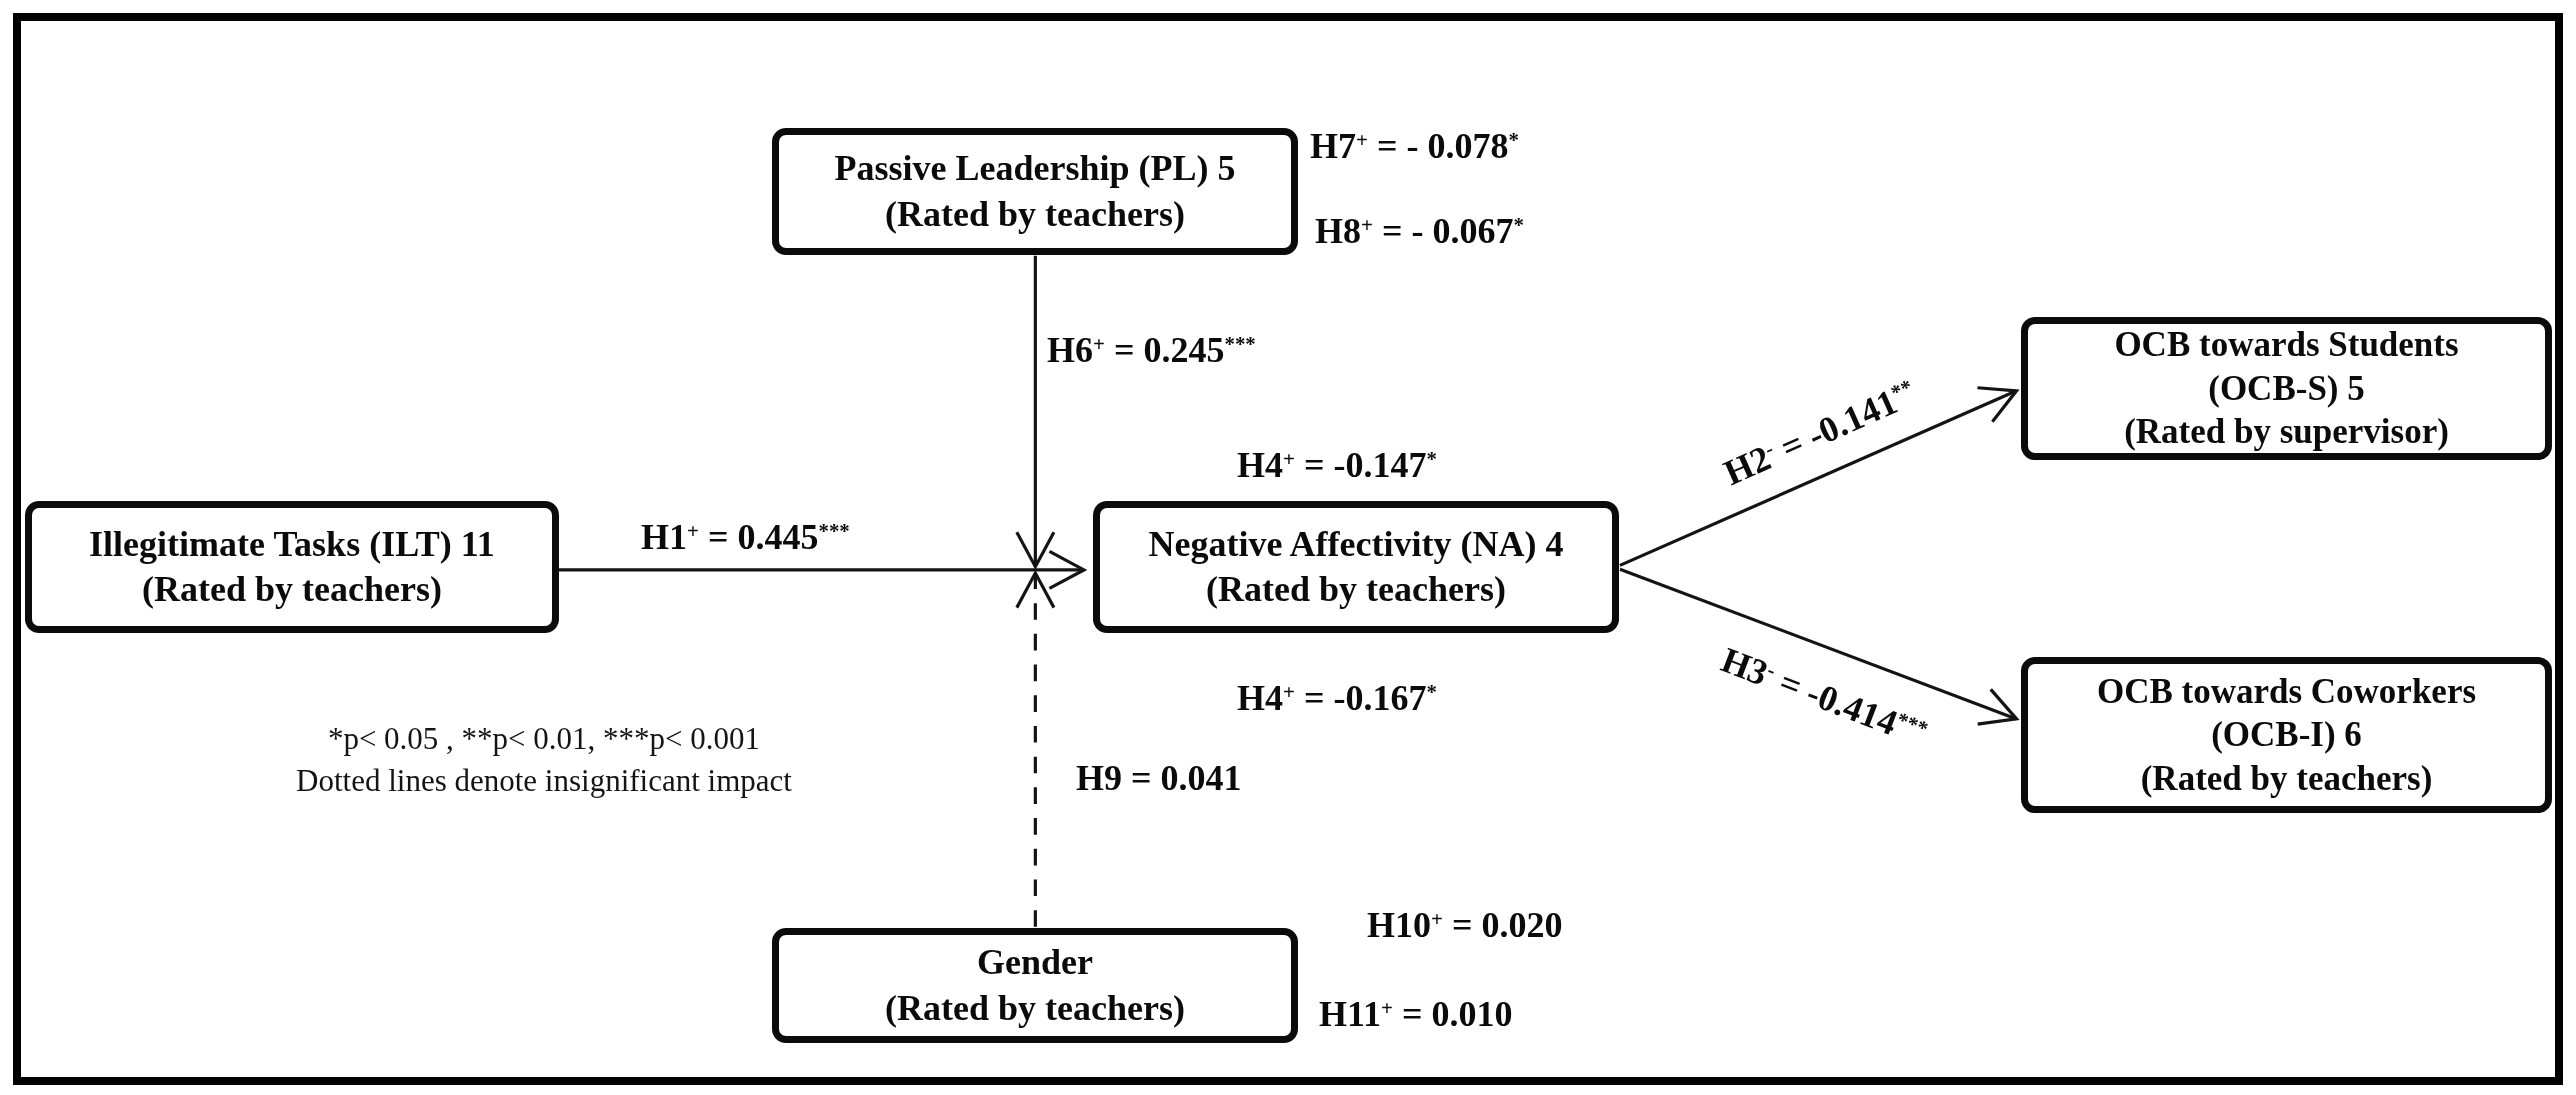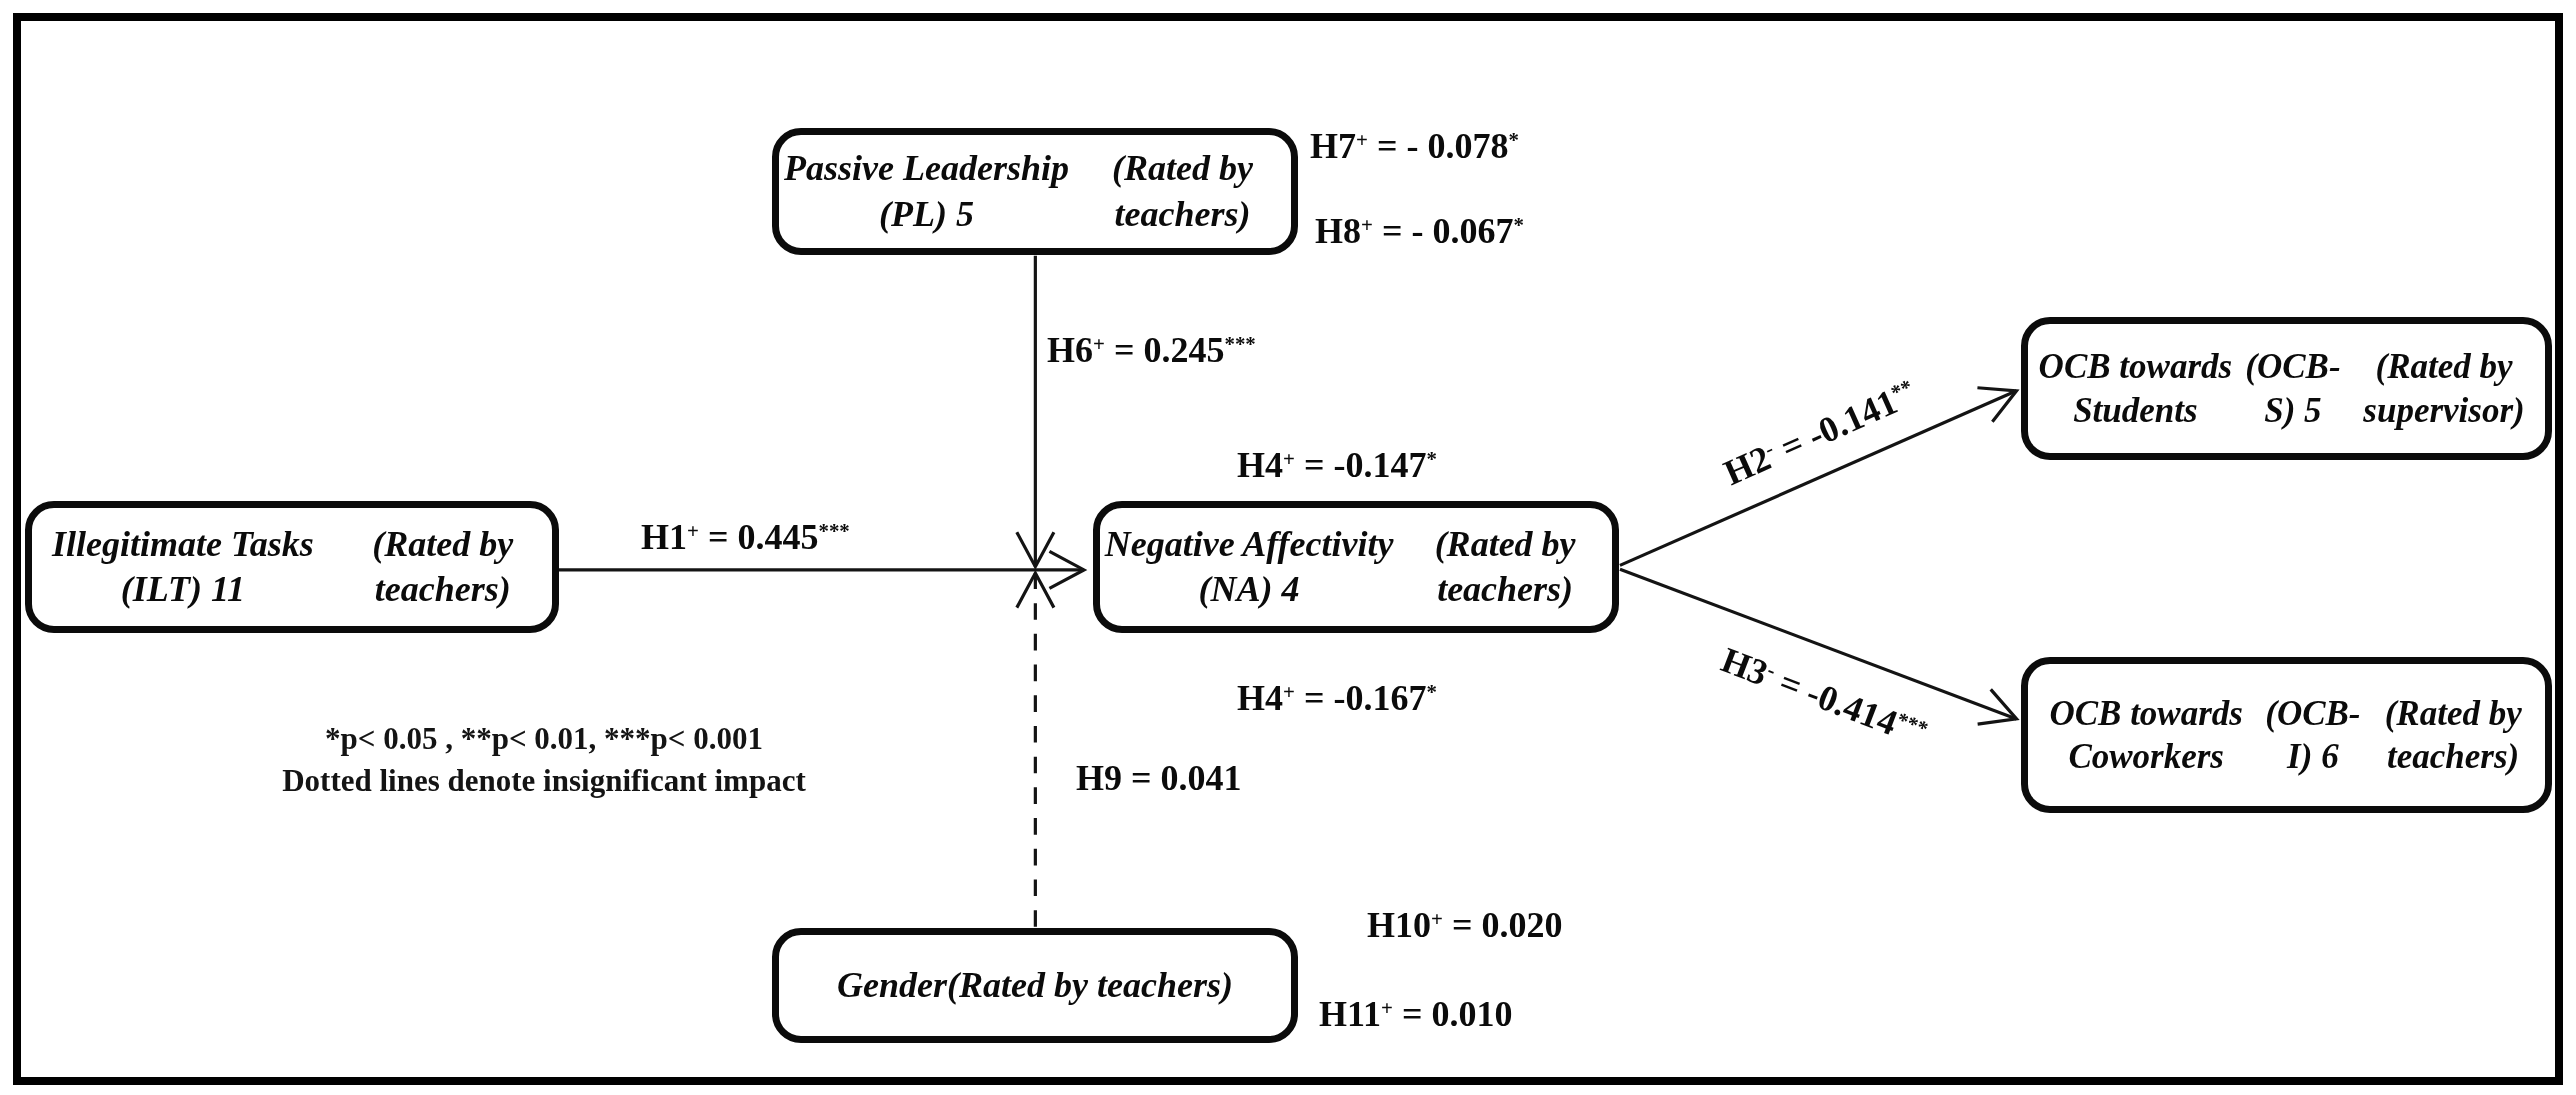--- a/index.html
+++ b/index.html
@@ -3,24 +3,24 @@
 <meta charset="utf-8">
 <style>
   html,body{margin:0;padding:0;background:#ffffff;}
   body{width:2576px;height:1095px;overflow:hidden;
        font-family:"Liberation Serif","DejaVu Serif",serif;color:#0b0b0b;}
   #canvas{position:relative;width:2576px;height:1095px;background:#ffffff;}
   #frame{position:absolute;left:12.8px;top:12.8px;width:2550px;height:1072px;
          border:8.3px solid #000;box-sizing:border-box;background:#ffffff;}
   #wires{position:absolute;left:0;top:0;width:2576px;height:1095px;}
 
-  .node{position:absolute;display:flex;flex-direction:row;justify-content:center;
-        align-items:center;border:7px solid #0b0b0b;border-radius:29px;background:#fff;
+  .node{position:absolute;display:flex;flex-direction:column;justify-content:center;
+        align-items:center;border:7px solid #0b0b0b;border-radius:14px;background:#fff;
         text-align:center;font-weight:bold;font-size:36px;line-height:1.26;
-        box-sizing:border-box;z-index:2;font-style:italic;}
+        box-sizing:border-box;z-index:2;}
   .node span{display:block;}
   #node-pl    {left:772px;top:128px; width:526px;height:127px;}
   #node-ilt   {left:25px;  top:501px; width:534px;height:132px;}
   #node-na    {left:1093px;top:501px; width:526px;height:132px;}
   #node-gender{left:772px;top:928px;width:526px;height:115px;}
   #node-ocbs  {left:2021px;top:317px; width:531px;height:143px;font-size:35px;line-height:1.24;align-items:center;}
   #node-ocbi  {left:2021px;top:657px;width:531px;height:156px;font-size:35px;line-height:1.24;}
 
   .hlabel{position:absolute;white-space:nowrap;font-weight:bold;font-size:36px;z-index:3;}
   .hlabel sup{font-size:0.58em;vertical-align:0.55em;}
@@ -31,21 +31,21 @@
   #lbl-h1 {left:641px;top:516px;}
   #lbl-h4b{left:1237px;top:677px;}
   #lbl-h9 {left:1076px;top:757px;}
   #lbl-h10{left:1319px;top:904px;margin-left:48px;}
   #lbl-h11{left:1319px;top:993px;}
   #lbl-h2 {left:1820px;top:433px; transform:translate(-50%,-50%) rotate(-24deg);}
   #lbl-h3 {left:1824px;top:697px;transform:translate(-50%,-50%) rotate(21deg);}
 
   #notes{position:absolute;left:256px;top:718px;width:576px;text-align:center;
          font-size:31px;line-height:1.36;font-weight:normal;color:#141414;z-index:3;}
-  #notes div{white-space:nowrap;font-weight:bold;}
+  #notes div{white-space:nowrap;}
 </style>
 </head>
 <body>
 
 <div id="canvas">
   <div id="frame"></div>
 
   <svg id="wires" viewBox="0 0 4026 1712" xmlns="http://www.w3.org/2000/svg">
     <defs>
       <marker id="arrow" viewBox="0 0 80 80" refX="70" refY="40" markerWidth="80" markerHeight="80" orient="auto" markerUnits="userSpaceOnUse">

